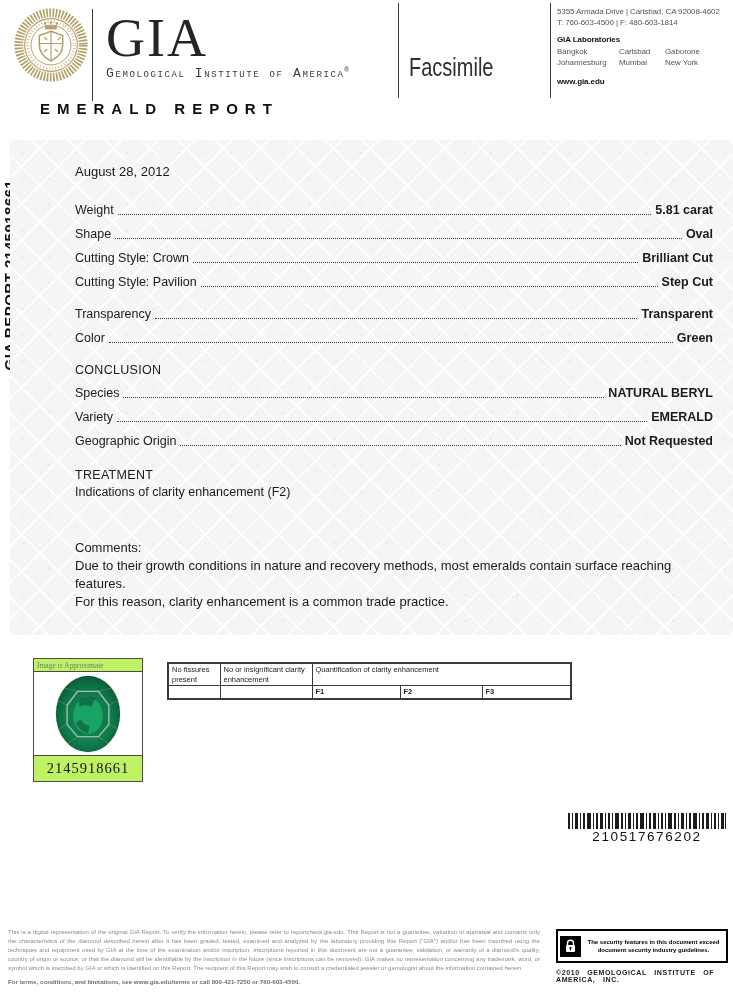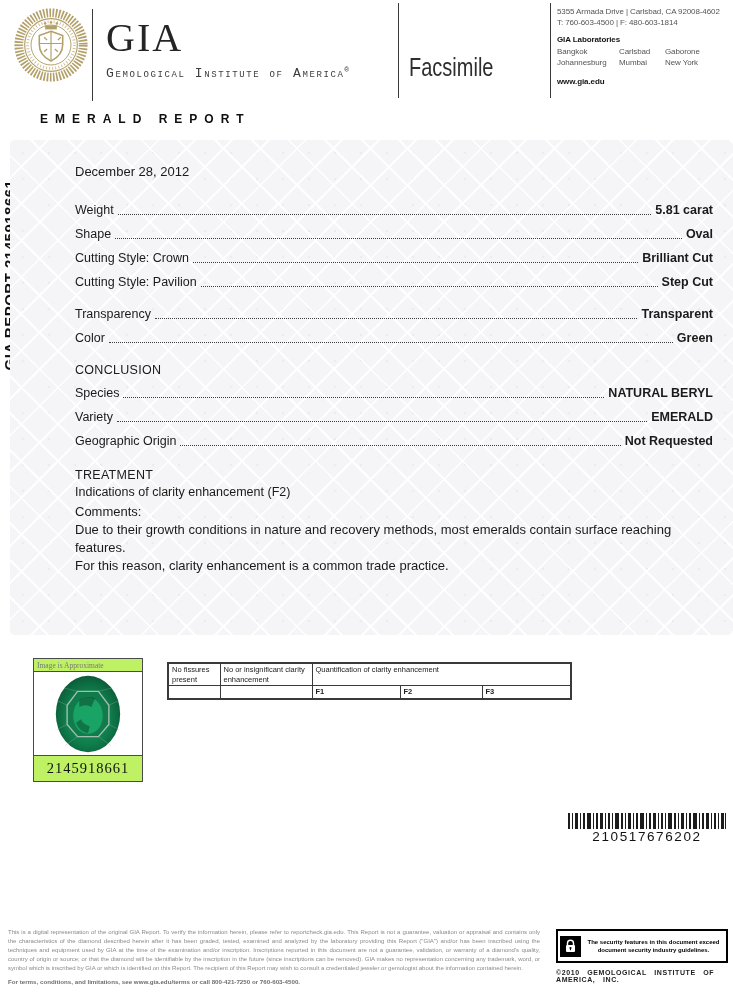--- a/index.html
+++ b/index.html
@@ -6,36 +6,36 @@
   .page{position:relative;width:733px;height:1000px;background:#fff;overflow:hidden;
         font-family:"Liberation Sans",sans-serif;color:#1a1a1a;}
 
   
   .seal{position:absolute;left:12px;top:6px;width:78px;height:78px;}
   .vrule{position:absolute;width:1px;background:#3a3a3a;}
   .vrule1{left:92px;top:9px;height:92px;}
   .vrule2{left:398px;top:3px;height:95px;}
   .vrule3{left:550px;top:3px;height:95px;}
   .brand{position:absolute;left:106px;top:12px;}
-  .brand-gia{font-family:"Liberation Serif",serif;font-size:40px;line-height:52px;
+  .brand-gia{font-family:"Liberation Serif",serif;font-size:54px;line-height:52px;
              letter-spacing:2px;color:#252525;}
   .brand-sub{font-family:Liberation Mono, monospace;font-variant:small-caps;font-size:13px;
              letter-spacing:1.6px;color:#3c3c3c;margin-top:2px;}
   .brand-sub sup{font-size:7px;}
   .facsimile{position:absolute;left:409px;top:53px;font-size:25px;font-weight:400;color:#2e2e2e;
              transform:scaleX(.8);transform-origin:left center;letter-spacing:0;}
   .addr{position:absolute;left:557px;top:6px;width:172px;font-size:8px;line-height:11px;
         color:#555;letter-spacing:-0.1px;}
   .addr .b{font-weight:bold;color:#141414;}
   .labs-grid{display:grid;grid-template-columns:62px 46px 58px;margin-top:1px;}
   .addr .gap6{height:6px;}
   .addr .gap8{height:8px;}
 
   
-  .report-title{position:absolute;left:40px;top:112px;font-size:12px;font-weight:bold;
+  .report-title{position:absolute;left:40px;top:100px;font-size:15px;font-weight:bold;
                 letter-spacing:7px;color:#0f0f0f;}
   .side-label{position:absolute;left:-88px;top:266px;width:196px;height:18px;text-align:center;
               transform:rotate(-90deg);font-size:15px;font-weight:bold;letter-spacing:.5px;color:#111;}
 
   
   .panel{position:absolute;left:10px;top:140px;width:723px;height:495px;border-radius:5px;
          background-color:#f5f5f7;
          background-image:
            repeating-linear-gradient(45deg, rgba(255,255,255,.9) 0 2px, rgba(255,255,255,0) 2px 26px),
            repeating-linear-gradient(135deg, rgba(255,255,255,.9) 0 2px, rgba(255,255,255,0) 2px 26px),
@@ -45,21 +45,21 @@
   .date{font-size:13px;margin-bottom:24px;}
   .dotrow{display:flex;align-items:baseline;font-size:12.5px;line-height:14px;margin-bottom:10px;}
   .dotrow .lab{white-space:nowrap;}
   .dotrow .dots{flex:1;margin:0 4px;border-bottom:1.6px dotted #3c3c3c;align-self:flex-end;
                 margin-bottom:2.5px;min-width:20px;}
   .dotrow .val{white-space:nowrap;font-weight:bold;}
   .gap8p{height:8px;}
   .sec-head{font-size:12.5px;font-weight:normal;margin:18px 0 9px 0;letter-spacing:.3px;}
   .sec-head.t2{margin-top:20px;margin-bottom:3px;}
   .plain{font-size:12.5px;line-height:14px;}
-  .comments{margin-top:4px;font-size:13px;line-height:18px;}
+  .comments{margin-top:40px;font-size:13px;line-height:18px;}
 
   
   .photo-box{position:absolute;left:33px;top:658px;width:110px;border:1px solid #4a4a4a;
              background:#bef264;box-sizing:border-box;font-family:Liberation Serif, serif;}
   .photo-cap{font-size:7.5px;color:#787878;padding:2px 3px 1px 3px;border-bottom:1px solid #4a4a4a;line-height:9px;}
   .photo-img{height:83px;display:flex;align-items:center;justify-content:center;background:#fff;}
   .photo-num{border-top:1px solid #4a4a4a;height:25px;display:flex;align-items:center;justify-content:center;
              font-size:14.5px;letter-spacing:1px;color:#111;}
 
   
@@ -127,21 +127,21 @@
       <span>New York</span>
     </div>
     <div class="gap8"></div>
     <div class="b">www.gia.edu</div>
   </div>
 
   <div class="report-title">EMERALD REPORT</div>
   <div class="side-label">GIA REPORT 2145918661</div>
 
   <div class="panel">
-    <div class="date">December 28, 2012</div>
+    <div class="date">August 28, 2012</div>
 
     <div class="dotrow">
       <span class="lab">Weight</span>
       <span class="dots"></span>
       <span class="val">5.81 carat</span>
     </div>
     <div class="dotrow">
       <span class="lab">Shape</span>
       <span class="dots"></span>
       <span class="val">Oval</span>

